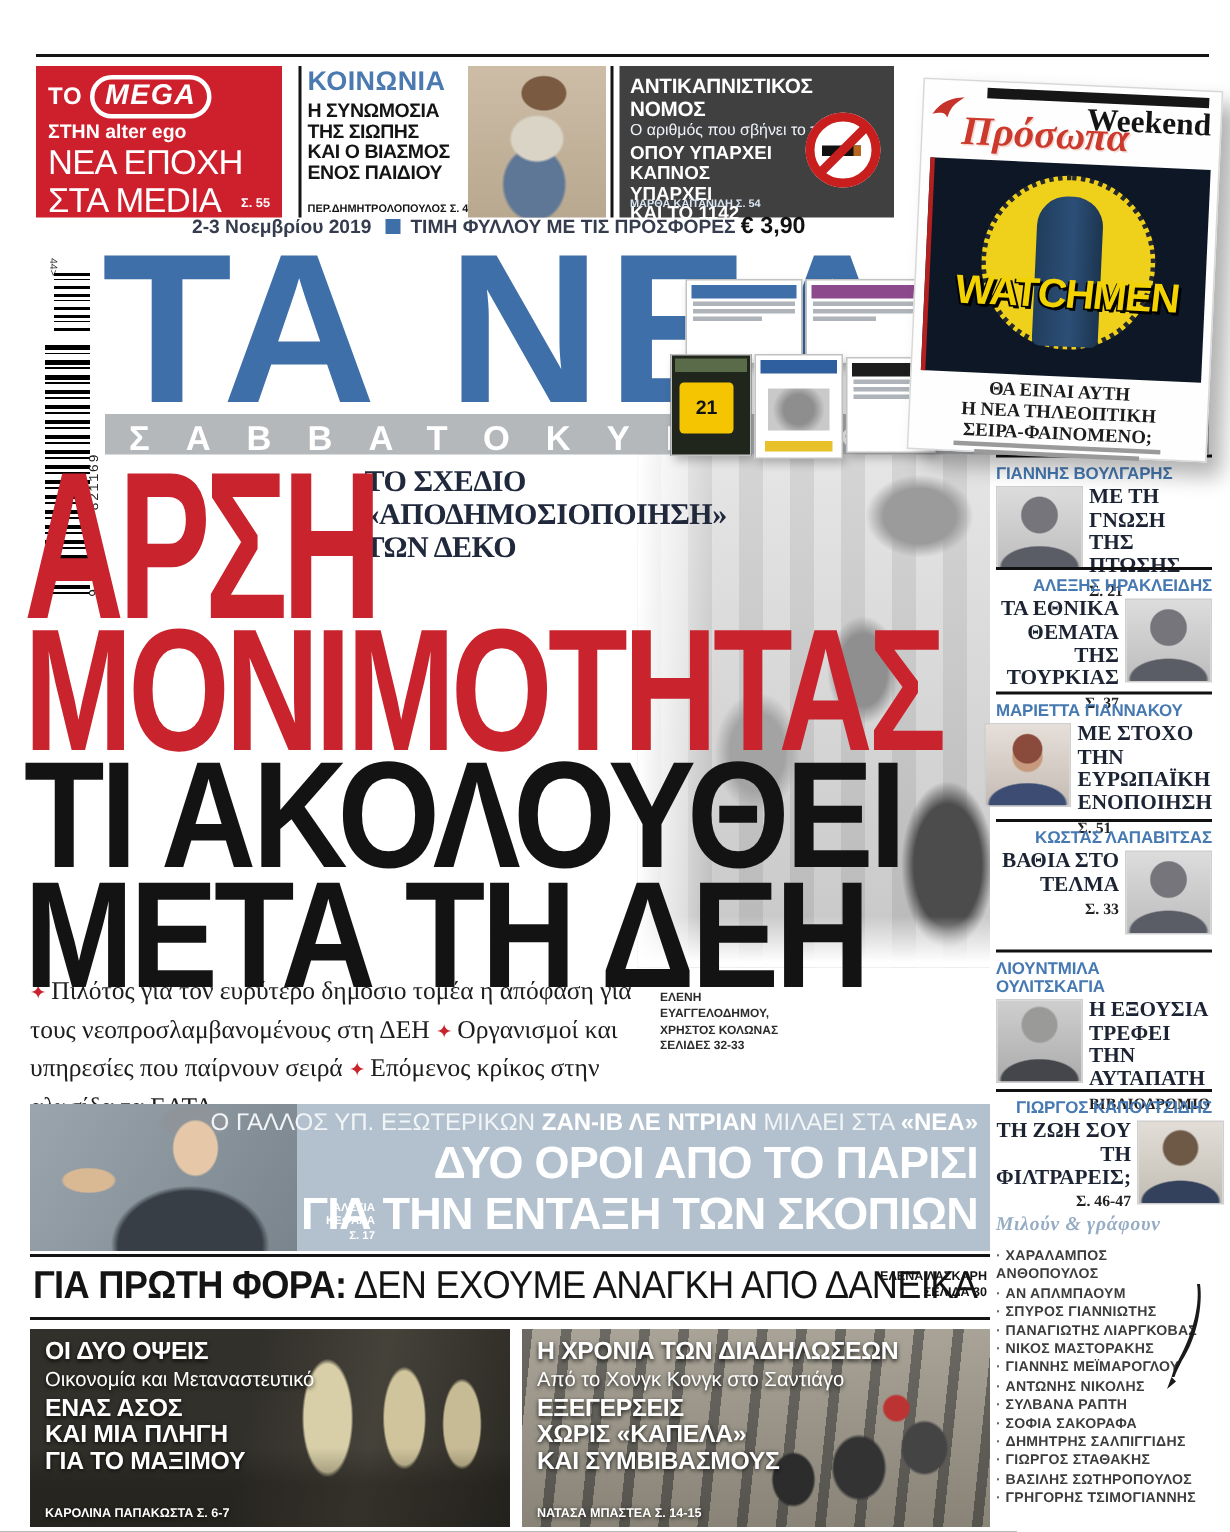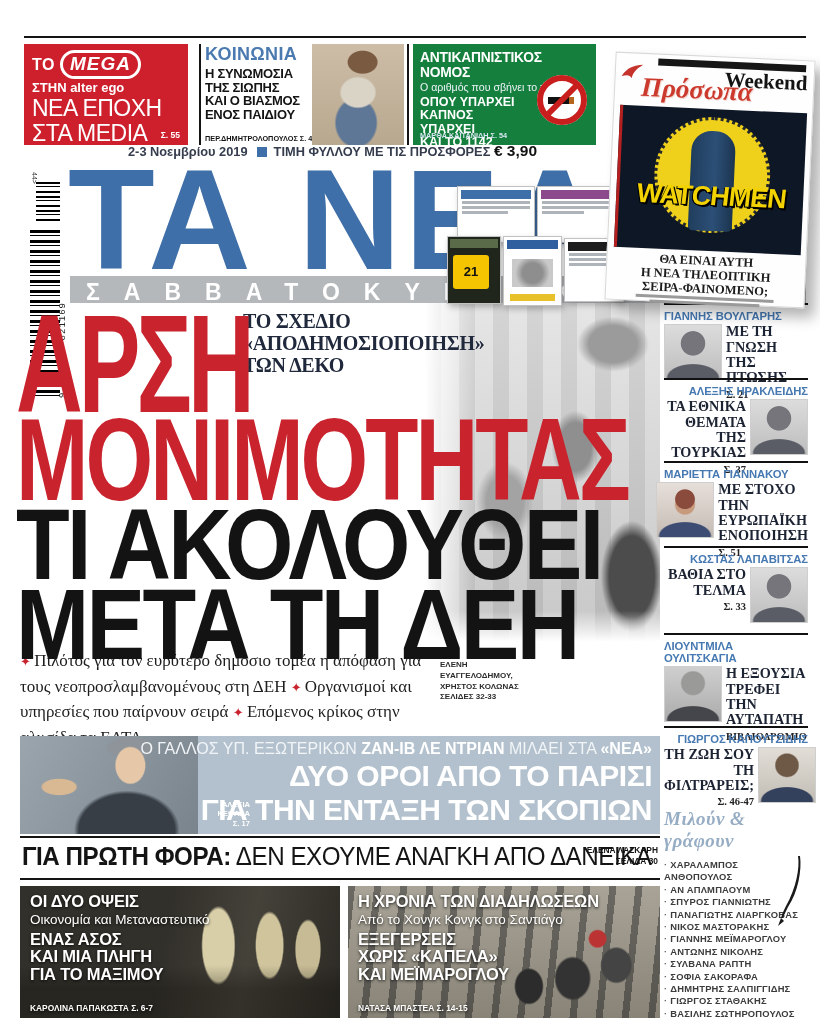--- a/index.html
+++ b/index.html
@@ -27,21 +27,21 @@
   .soc-title{font-weight:800;font-size:13px;line-height:1.04;color:#141414;margin-top:2px;letter-spacing:-.3px;}
   .soc-byline{position:absolute;left:0;bottom:2px;font-size:7.3px;font-weight:700;color:#141414;}
   .soc-photo{position:absolute;right:0;top:0;width:92px;height:101px;
       background:
         radial-gradient(26px 20px at 55% 18%, #7a5a40 0 55%, transparent 60%),
         radial-gradient(30px 26px at 50% 48%, #dad4c6 0 55%, transparent 62%),
         radial-gradient(34px 40px at 48% 78%, #5f7796 0 58%, transparent 64%),
         linear-gradient(180deg,#cdbda7,#b8a88f);}
 
   
-  .smoke-box{left:413px;top:44px;width:183px;height:101px;background:#15803d;color:#fff;padding:6px 7px;box-sizing:border-box;}
+  .smoke-box{left:413px;top:44px;width:183px;height:101px;background:#404040;color:#fff;padding:6px 7px;box-sizing:border-box;}
   .smoke-title{font-weight:800;font-size:13.8px;letter-spacing:-.2px;}
   .smoke-sub{font-size:10.6px;margin-top:1px;color:#eef3fa;}
   .smoke-body{font-weight:800;font-size:12.5px;line-height:1.06;margin-top:3px;width:108px;}
   .smoke-byline{position:absolute;left:7px;bottom:5px;font-size:7.3px;font-weight:700;color:#d8e5f2;}
   .nosmoke{position:absolute;right:8px;top:30px;width:52px;height:52px;}
 
   
   .mag{left:610px;top:56px;width:198px;height:246px;background:#fefefe;border:1px solid #d8d8d8;
        transform:rotate(2.6deg);transform-origin:50% 50%;box-shadow:10px 9px 14px rgba(0,0,0,.30);z-index:6;}
   .mag-topbar{position:absolute;left:42px;top:4px;width:148px;height:7px;background:#161616;}
@@ -192,21 +192,21 @@
        radial-gradient(circle at 50% 30%, #9a9a98 0 24%, transparent 27%),
        radial-gradient(ellipse 80% 44% at 50% 98%, #44464c 0 56%, transparent 60%),
        linear-gradient(180deg,#cfcfcf,#ababab);}
   .p6{background:
        radial-gradient(circle at 50% 32%, #6e5846 0 24%, transparent 27%),
        radial-gradient(ellipse 80% 44% at 50% 98%, #33415c 0 56%, transparent 60%),
        linear-gradient(180deg,#e2ddd6,#c2bdb4);}
 
   
   .contrib{left:664px;top:808px;width:144px;}
-  .contrib-head{font-family:"Liberation Serif",serif;font-style:italic;font-weight:700;font-size:19px;color:#97adc4;letter-spacing:.5px;}
+  .contrib-head{font-family:"Liberation Serif",serif;font-style:italic;font-weight:700;font-size:13px;color:#97adc4;letter-spacing:.5px;}
   .contrib-list{list-style:none;margin:7px 0 0;padding:0;}
   .contrib-list li{font-size:9.4px;font-weight:700;color:#3c3c3c;line-height:12.4px;letter-spacing:.2px;}
   .bullet{color:#666;margin-right:3px;}
   .quill{position:absolute;right:4px;top:46px;width:34px;height:76px;}
 </style>
 </head>
 <body>
 
 <div class="page">
 
@@ -374,21 +374,21 @@
     </div>
   </div>
 
   <div class="abs photo-box box-mid">
     <div class="pb-inner">
       <div class="pb-title">Η ΧΡΟΝΙΑ ΤΩΝ ΔΙΑΔΗΛΩΣΕΩΝ</div>
       <div class="pb-sub">Από το Χονγκ Κονγκ στο Σαντιάγο</div>
       <div class="pb-head">
         <div>ΕΞΕΓΕΡΣΕΙΣ</div>
         <div>ΧΩΡΙΣ «ΚΑΠΕΛΑ»</div>
-        <div>ΚΑΙ ΜΕΪΜΑΡΟΓΛΟΥ</div>
+        <div>ΚΑΙ ΣΥΜΒΙΒΑΣΜΟΥΣ</div>
       </div>
       <div class="pb-byline">ΝΑΤΑΣΑ ΜΠΑΣΤΕΑ Σ. 14-15</div>
     </div>
   </div>
 
   <div class="abs rail">
       <div class="col-card side-right card1">
       <div class="col-name">ΓΙΑΝΝΗΣ ΒΟΥΛΓΑΡΗΣ</div>
       <div class="col-body">
         <div class="col-text">

